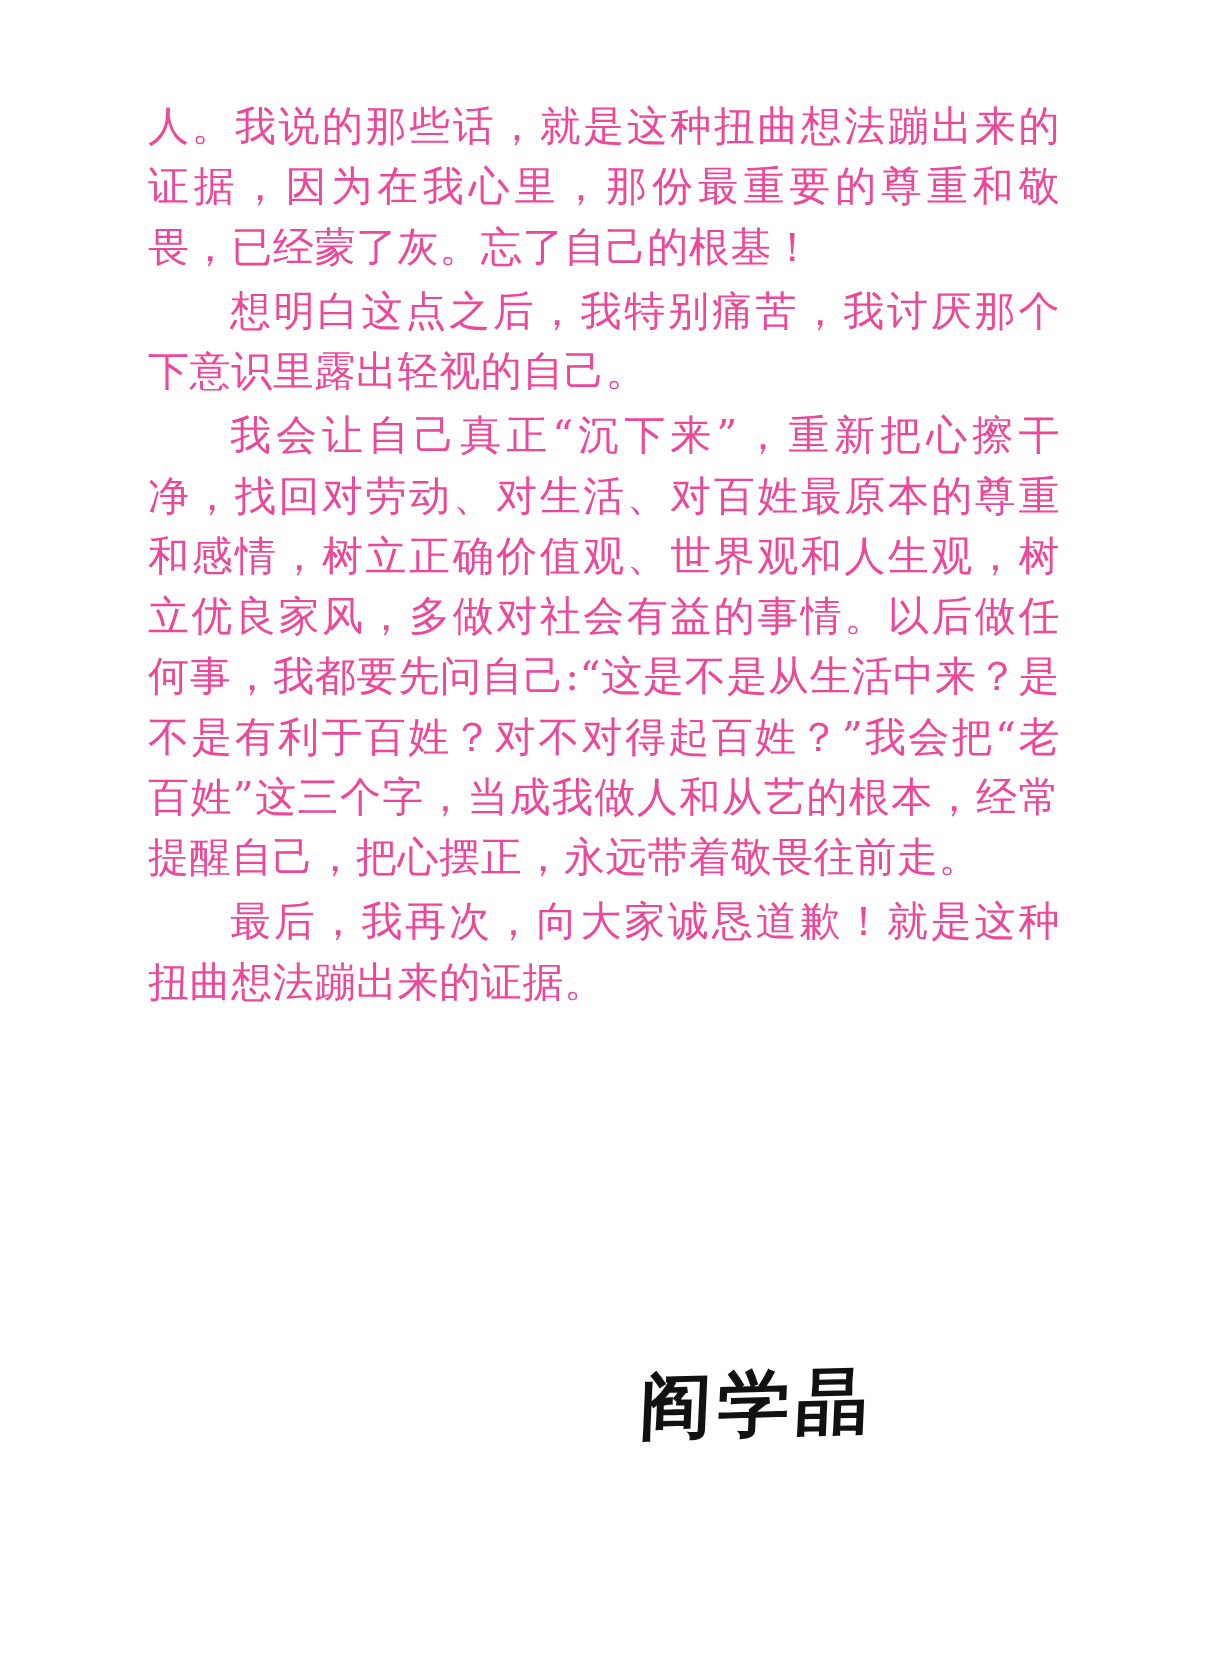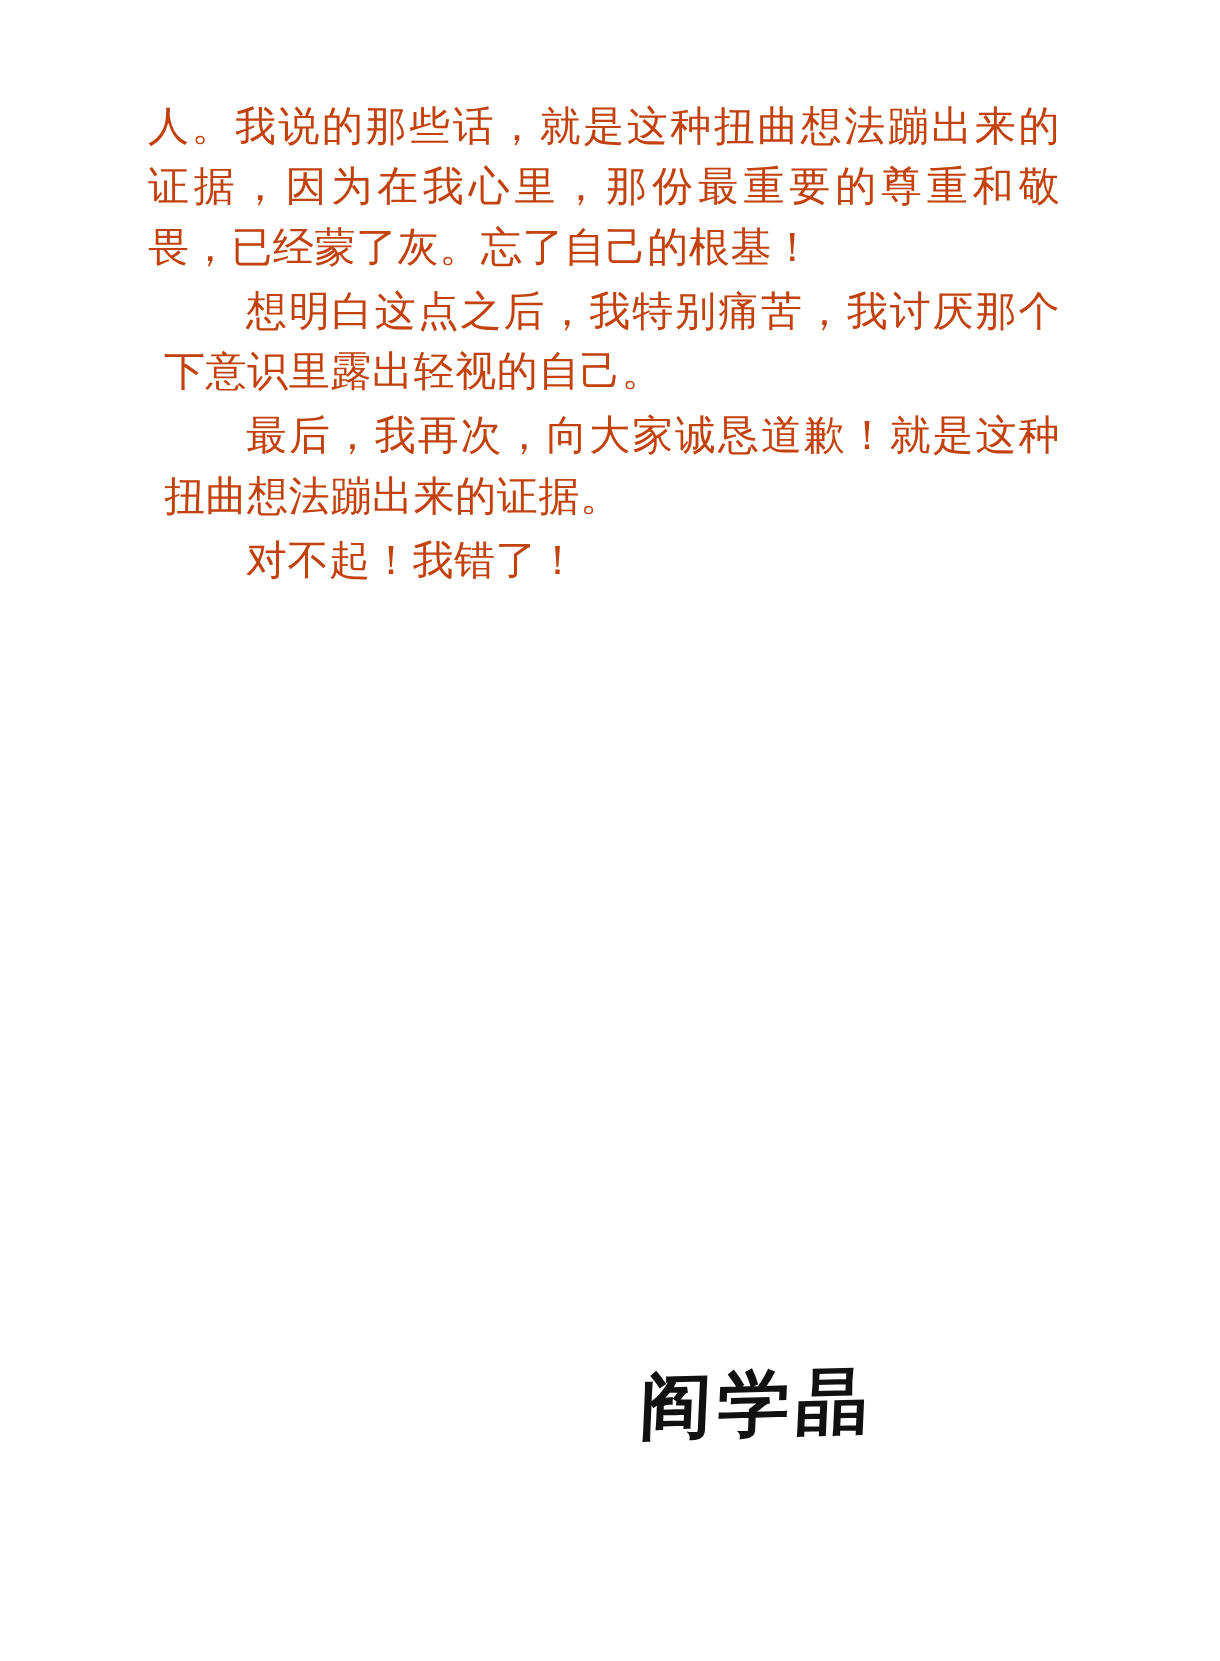--- a/index.html
+++ b/index.html
@@ -29,27 +29,26 @@
     top: 96px;
     width: 912px;
   }
   .para {
     margin: 0 0 4px 0;
     font-size: 41px;
     line-height: 1.47;
     letter-spacing: 0.6px;
     text-align: justify;
     text-justify: inter-character;
-    color: #c2410c;
+    color: #ec4899;
     font-weight: 500;
     font-family: "DejaVu Serif", serif;
   }
   .para.indent {
     text-indent: 2em;
-    margin-left: 16px;
   }
   .signature-wrap {
     position: absolute;
     left: 640px;
     top: 1355px;
     width: 340px;
     height: 180px;
   }
   .signature {
     font-family: "DejaVu Serif", serif;
@@ -61,20 +60,20 @@
     font-weight: 600;
   }
 </style>
 </head>
 <body>
 
 <div class="page">
   <div class="letter-body">
     <p class="para">人。我说的那些话，就是这种扭曲想法蹦出来的证据，因为在我心里，那份最重要的尊重和敬畏，已经蒙了灰。忘了自己的根基！</p>
     <p class="para indent">想明白这点之后，我特别痛苦，我讨厌那个下意识里露出轻视的自己。</p>
+    <p class="para indent">我会让自己真正“沉下来”，重新把心擦干净，找回对劳动、对生活、对百姓最原本的尊重和感情，树立正确价值观、世界观和人生观，树立优良家风，多做对社会有益的事情。以后做任何事，我都要先问自己:“这是不是从生活中来？是不是有利于百姓？对不对得起百姓？”我会把“老百姓”这三个字，当成我做人和从艺的根本，经常提醒自己，把心摆正，永远带着敬畏往前走。</p>
     <p class="para indent">最后，我再次，向大家诚恳道歉！就是这种扭曲想法蹦出来的证据。</p>
-    <p class="para indent">对不起！我错了！</p>
   </div>
 
   <div class="signature-wrap">
     <div class="signature">阎学晶</div>
   </div>
 </div>
 
 </body></html>

